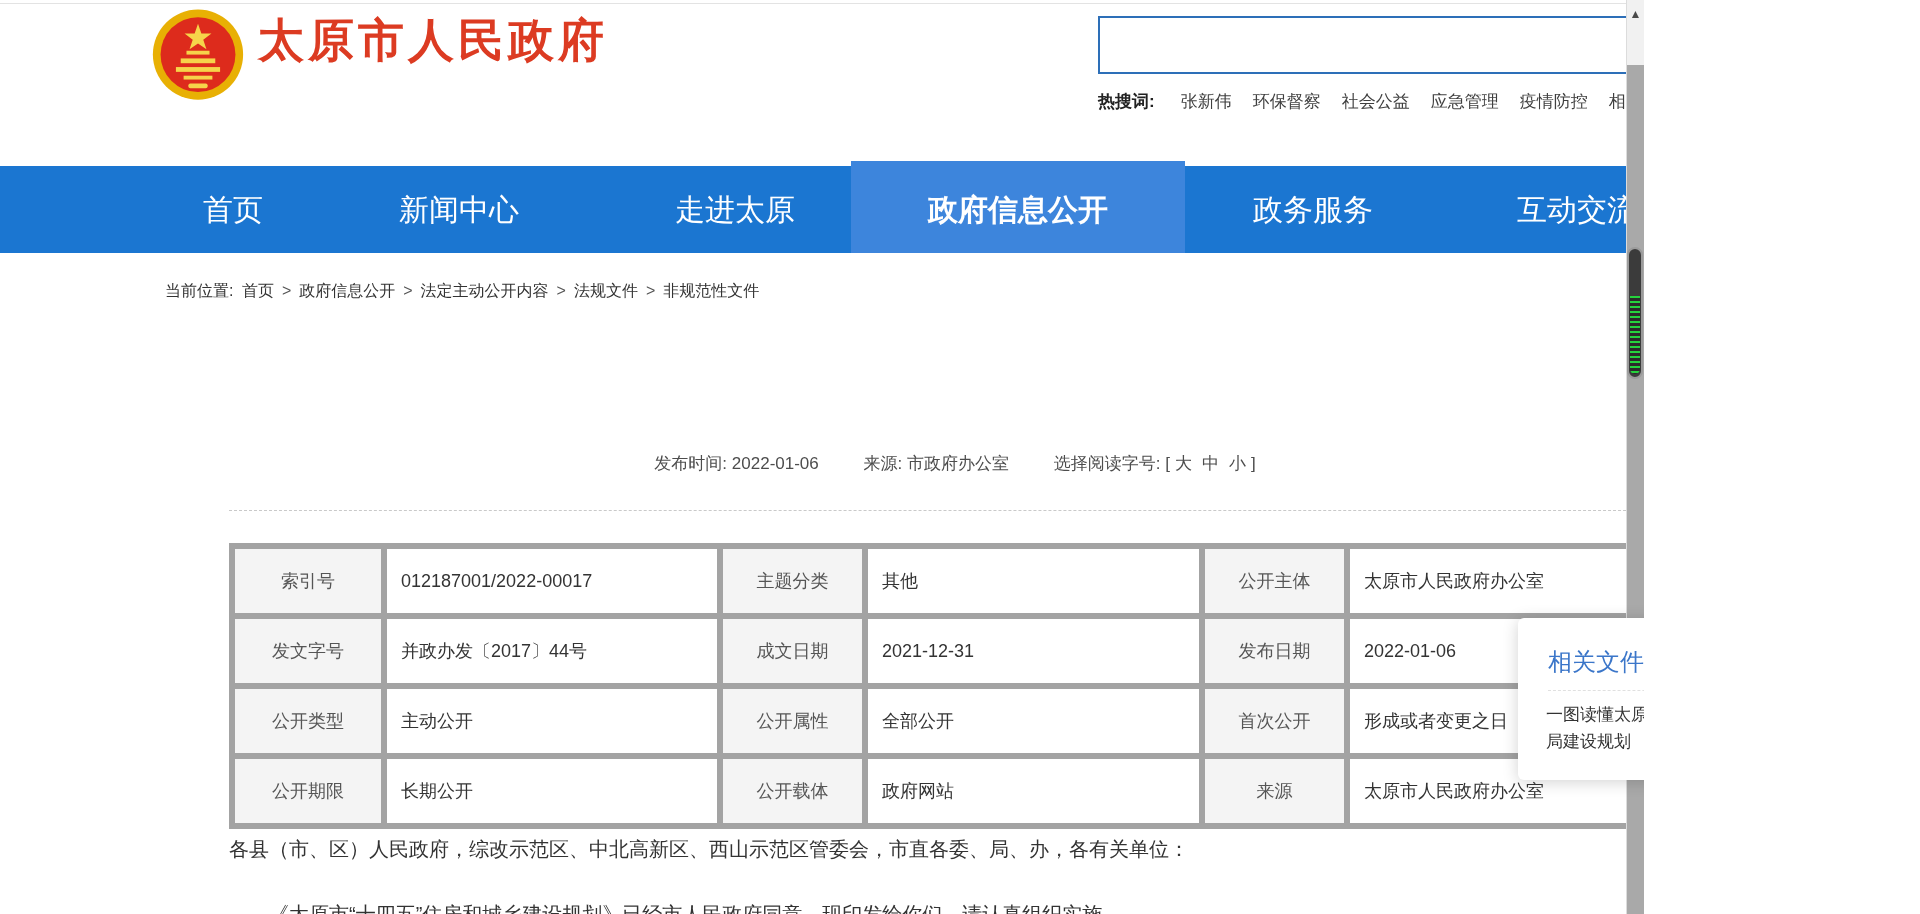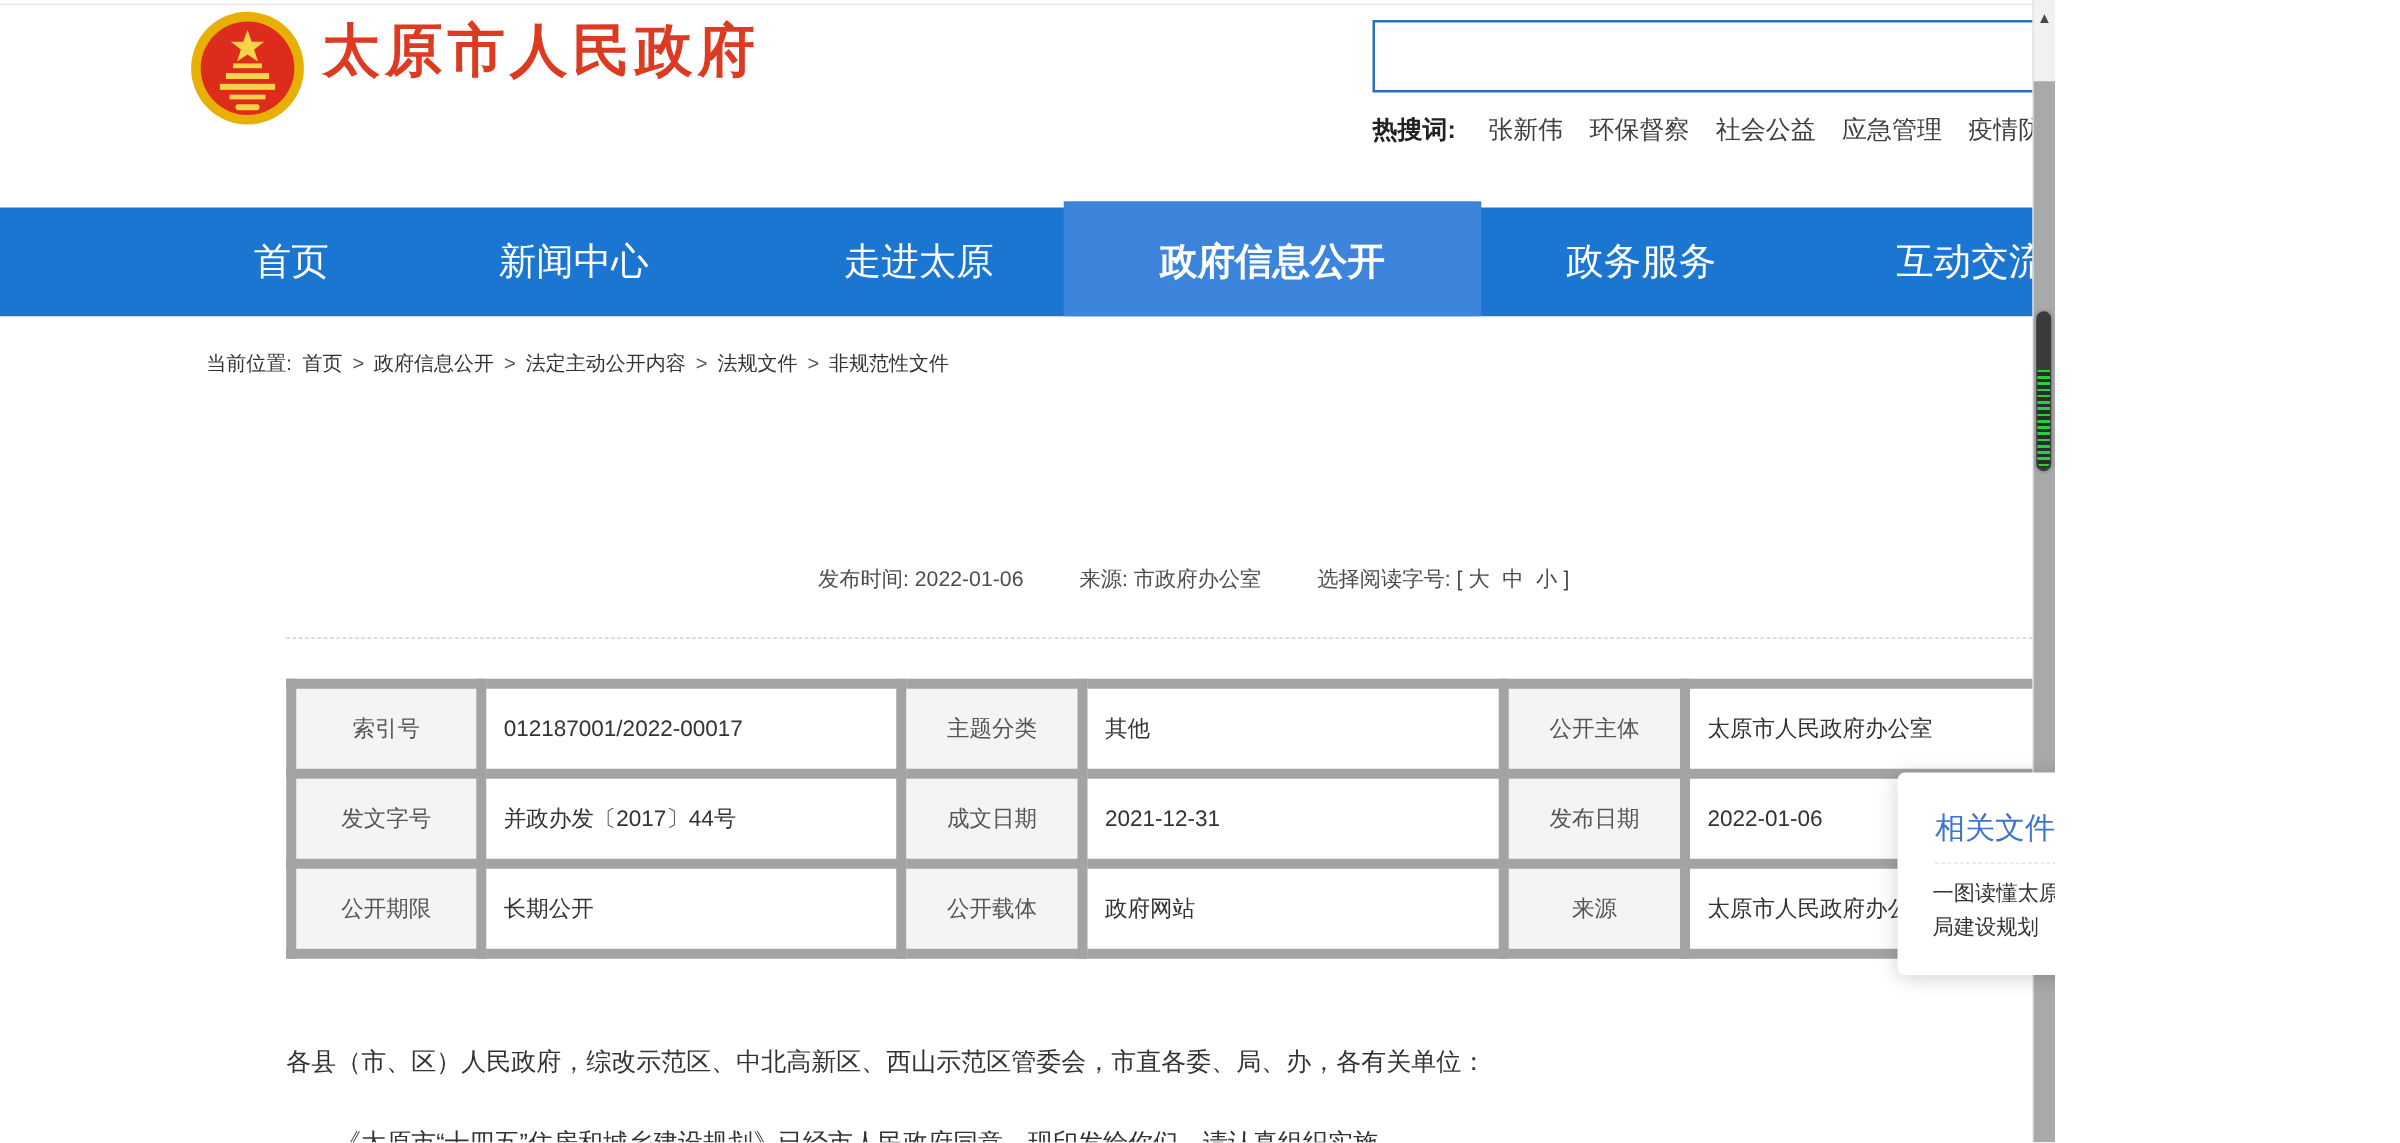--- a/index.html
+++ b/index.html
@@ -15,21 +15,21 @@
   .url-gray{color:#9a9a9a;} .url-orange{color:#f07e1e;}
 
   .search-box{position:absolute;left:1098px;top:16px;width:620px;height:58px;
               border:2px solid #2d6fb8;box-sizing:border-box;background:#fff;}
   .search-box input{width:100%;height:100%;border:none;outline:none;font-size:20px;
                     padding:0 10px;box-sizing:border-box;background:transparent;
                     font-family:"Liberation Sans","DejaVu Sans",sans-serif;}
   .search-btn{position:absolute;left:1716px;top:16px;width:70px;height:58px;background:#1568bd;
               border:none;cursor:pointer;display:flex;align-items:center;justify-content:center;padding:0;}
   .hotwords{position:absolute;left:1098px;top:90px;width:760px;display:flex;align-items:center;
-            font-size:20px;white-space:nowrap;text-align:right;}
+            font-size:17px;white-space:nowrap;text-align:right;}
   .hot-label{font-weight:bold;color:#222;margin-right:26px;}
   .hot-kw{color:#3f3f3f;margin-right:21px;cursor:pointer;}
 
   
   .navbar{position:absolute;left:0;top:166px;width:1902px;height:87px;background:#1b76d1;}
   .nav-active-bg{position:absolute;left:851px;top:-5px;width:334px;height:92px;background:#3d85dc;}
   .nav-item{position:absolute;top:50%;transform:translate(-50%,-50%);font-size:30px;color:#fff;
             cursor:pointer;white-space:nowrap;}
   .nav-item.active{font-weight:bold;}
   .nav-item:nth-of-type(2){left:233px;} .nav-item:nth-of-type(3){left:459px;}
@@ -47,21 +47,21 @@
          font-size:34px;font-weight:bold;color:#2f2f2f;margin:0;}
   .meta{position:absolute;left:229px;top:452px;width:1452px;text-align:center;
         font-size:17px;color:#4d4d4d;white-space:nowrap;}
   .meta .group{margin:0 20px;}
   .meta .fs-link{cursor:pointer;margin:0 5px;color:#4d4d4d;}
   .dashed{position:absolute;left:229px;top:510px;width:1452px;border-top:1px dashed #c9c9c9;}
 
   
   .info-table{position:absolute;left:229px;top:543px;width:1452px;border-collapse:collapse;
               table-layout:fixed;font-size:18px;}
-  .info-table td{border:8px solid #a3a3a3;height:62px;overflow:hidden;white-space:nowrap;}
+  .info-table td{border:6px solid #a3a3a3;height:62px;overflow:hidden;white-space:nowrap;}
   .info-table td.lbl{background:#f4f4f4;color:#555;text-align:center;}
   .info-table td.val{color:#333;text-align:left;padding-left:14px;}
 
   
   .panel{position:absolute;left:1518px;top:618px;width:371px;height:162px;background:#fff;
          border-radius:6px;box-shadow:0 2px 16px rgba(0,0,0,0.18);z-index:5;box-sizing:border-box;}
   .panel-title{margin:28px 30px 12px;color:#3b76c9;font-size:24px;}
   .panel-divider{margin:0 30px;border-top:1px dashed #e0e0e0;}
   .panel-link{margin:10px 28px 0;font-size:17px;line-height:27px;color:#333;cursor:pointer;}
 
@@ -155,20 +155,28 @@
         </tr>
         <tr>
           <td class="lbl">发文字号</td>
           <td class="val">并政办发〔2017〕44号</td>
           <td class="lbl">成文日期</td>
           <td class="val">2021-12-31</td>
           <td class="lbl">发布日期</td>
           <td class="val">2022-01-06</td>
         </tr>
         <tr>
+          <td class="lbl">公开类型</td>
+          <td class="val">主动公开</td>
+          <td class="lbl">公开属性</td>
+          <td class="val">全部公开</td>
+          <td class="lbl">首次公开</td>
+          <td class="val">形成或者变更之日</td>
+        </tr>
+        <tr>
           <td class="lbl">公开期限</td>
           <td class="val">长期公开</td>
           <td class="lbl">公开载体</td>
           <td class="val">政府网站</td>
           <td class="lbl">来源</td>
           <td class="val">太原市人民政府办公室</td>
         </tr>
       </tbody>
   </table>
 

